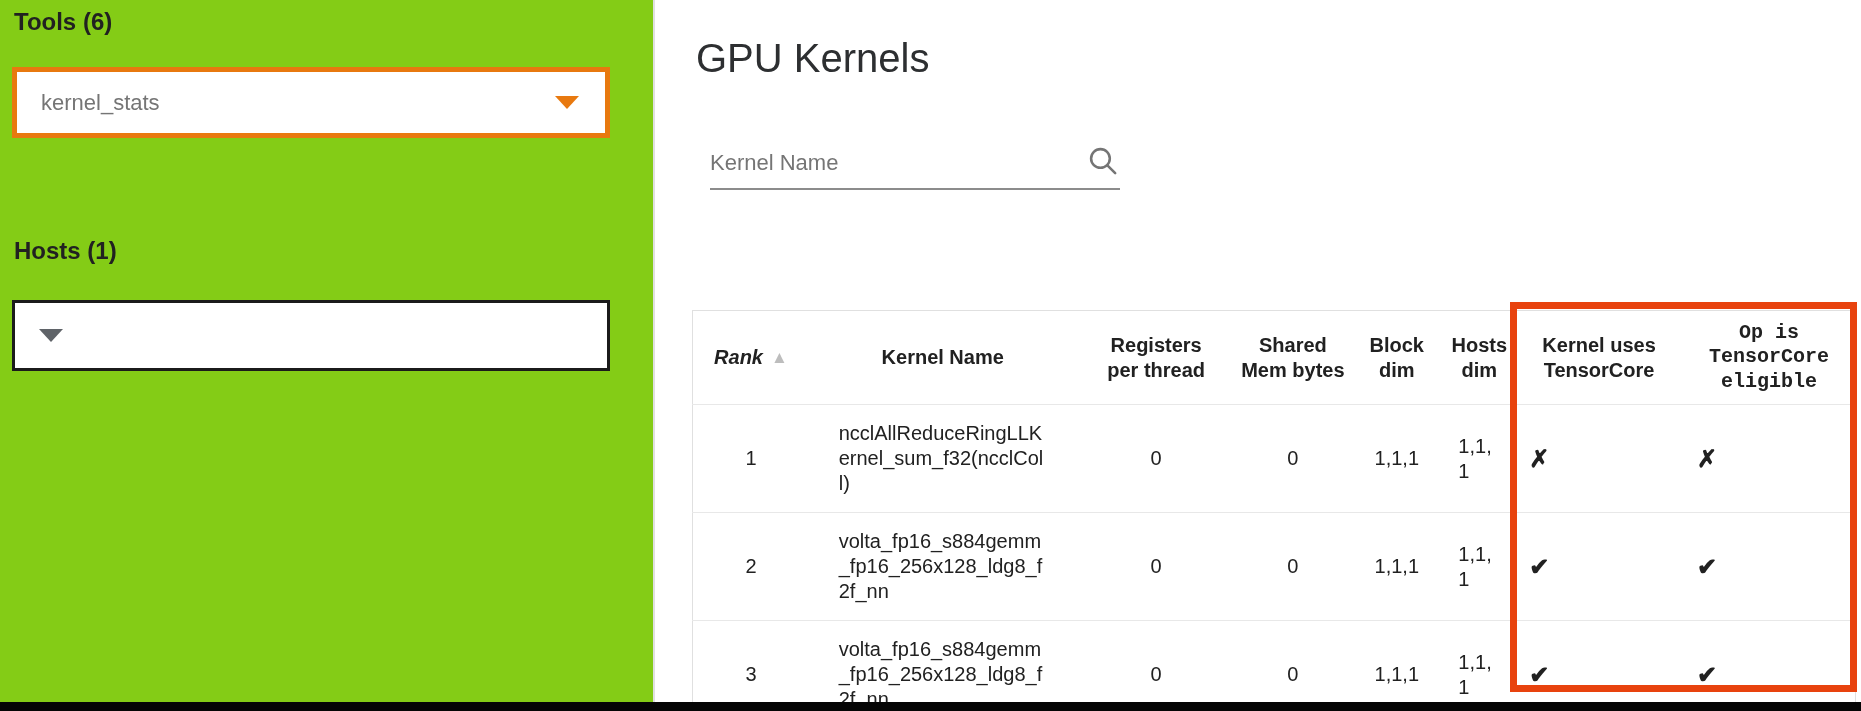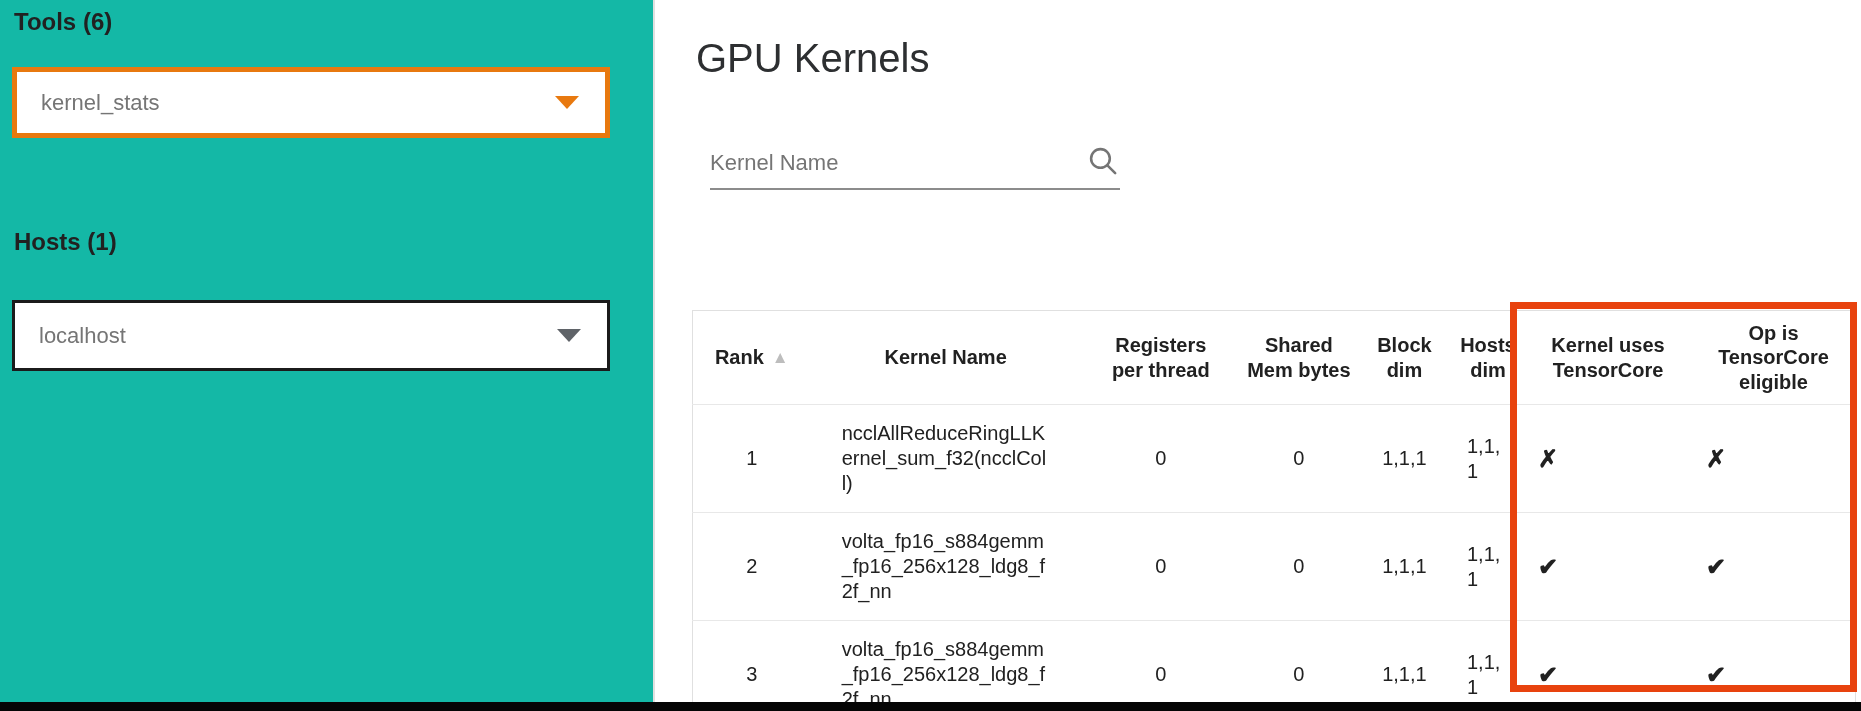--- a/index.html
+++ b/index.html
@@ -3,26 +3,26 @@
 <meta charset="utf-8">
 <style>
   * { margin:0; padding:0; box-sizing:border-box; }
   body { background:#fff; }
   .page {
     position:relative; width:1861px; height:711px; overflow:hidden;
     font-family:"Liberation Sans", sans-serif; background:#ffffff; color:#212121;
   }
 
   
-  .sidebar { position:absolute; left:0; top:0; width:653px; height:702px; background:#14b8a6; }
+  .sidebar { position:absolute; left:0; top:0; width:653px; height:702px; background:#84cc16; }
   .v-divider { position:absolute; left:653px; top:0; width:2px; height:702px; background:#e0e0e0; }
 
   .side-label { position:absolute; left:14px; font-size:24px; font-weight:bold; color:#212121; }
   .label-tools { top:8px; }
-  .label-hosts { top:228px; }
+  .label-hosts { top:237px; }
 
   .select-box {
     position:absolute; left:12px; width:598px; height:71px;
     background:#fff; display:flex; align-items:center;
     padding:0 26px 0 24px; cursor:pointer;
   }
   .select-tools { top:67px; border:5px solid #e8790f; }
   .select-hosts { top:300px; border:3px solid #1b1b1b; }
   .select-value { flex:1; font-size:22px; color:#757575; }
   .caret {
@@ -58,28 +58,28 @@
   .kernel-table th {
     font-size:20px; font-weight:bold; color:#212121;
     text-align:center; vertical-align:middle;
     padding:10px 4px; line-height:1.22; height:92px; cursor:pointer;
   }
   .kernel-table td {
     text-align:center; vertical-align:middle;
     padding:8px 4px; line-height:1.25; height:100px;
     border-top:1px solid #e8e8e8;
   }
-  .col-rank { width:118px; }
+  .col-rank { width:118px;font-style:italic; }
   .col-kernel { width:270px; }
   .col-reg { width:160px; }
   .col-shared { width:116px; }
   .col-block { width:95px; }
   .col-grid { width:72px; }
   .col-utc { width:168px; }
-  .col-otc { width:163px; }
+  .col-otc { width:163px;font-family:Liberation Mono, monospace; }
 
   th.hdr-pad { padding-left:26px; padding-right:26px; }
   .kernel-name-cell { width:208px; margin:8px auto; text-align:left; word-break:break-all; }
   .grid-dim-cell { width:42px; margin:0 auto; text-align:left; word-break:break-all; }
   td.tc-cell { text-align:left; padding-left:14px; font-weight:bold; font-size:24px; }
   .sort-arrow { color:#bdbdbd; font-size:17px; margin-left:8px; vertical-align:1px; }
 
   
   .red-rect {
     position:absolute; left:1510px; top:302px; width:347px; height:390px;
@@ -96,21 +96,20 @@
     <div class="side-label label-tools">Tools (6)</div>
 
     <div class="select-box select-tools" style="border-color: rgb(232, 121, 15);">
       <span class="select-value">kernel_stats</span>
       <span class="caret caret-orange" style="border-top-color: rgb(232, 121, 15);"></span>
     </div>
 
     <div class="side-label label-hosts">Hosts (1)</div>
 
     <div class="select-box select-hosts">
-      <span class="select-value">localhost</span>
       <span class="caret"></span>
     </div>
   </div>
 
   <div class="v-divider"></div>
 
   <div class="main">
     <div class="page-title">GPU Kernels</div>
 
     <div class="search-row">

